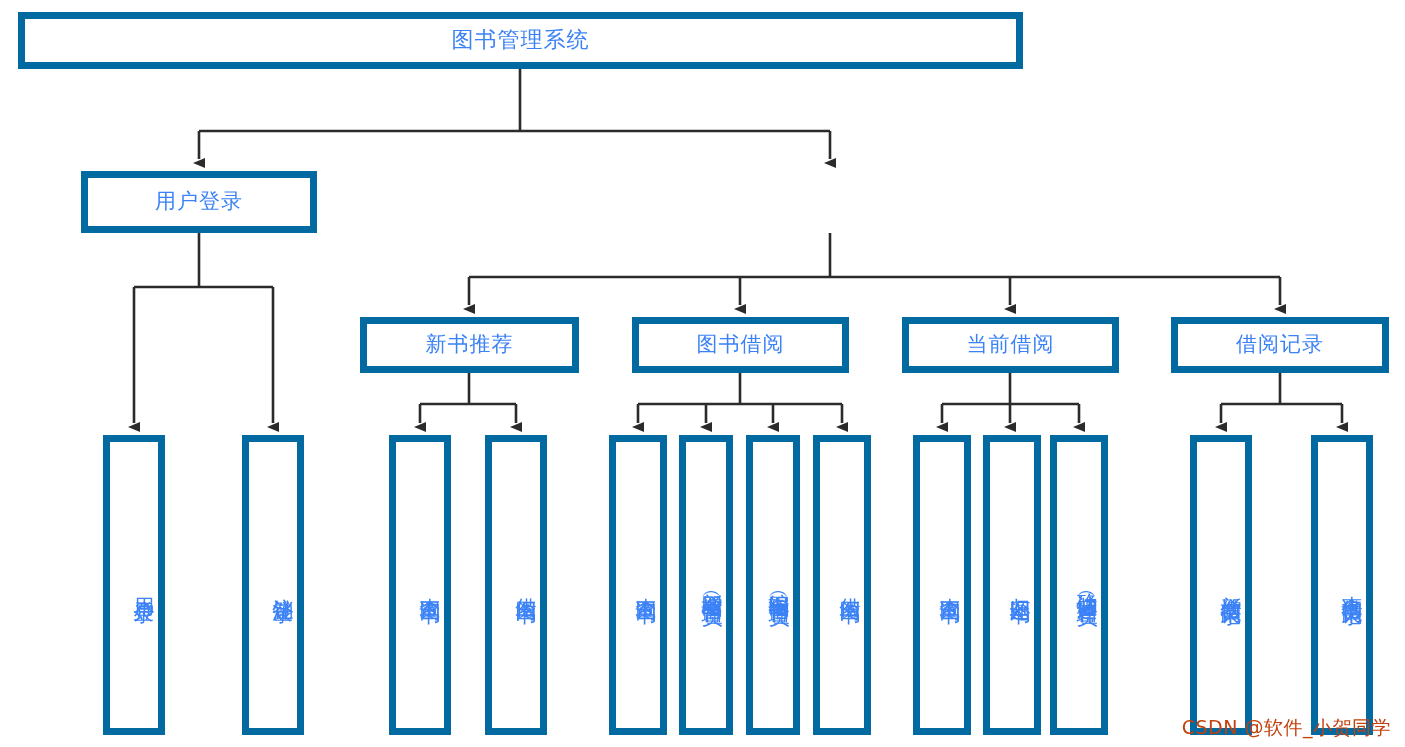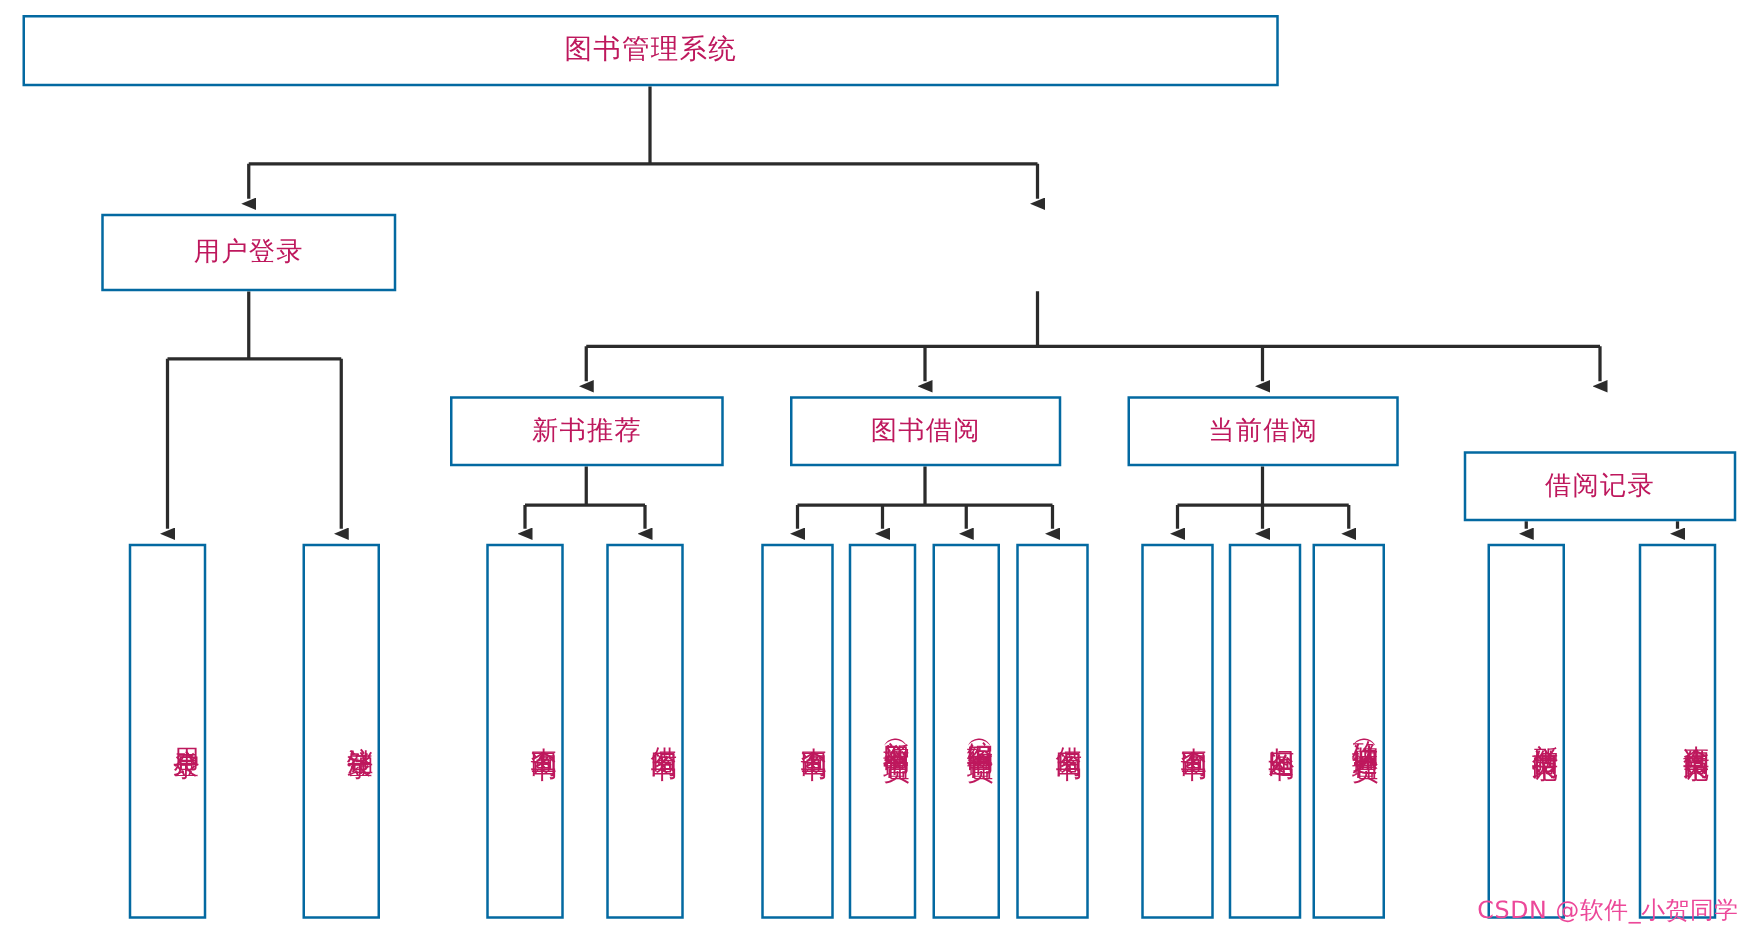--- a/index.html
+++ b/index.html
@@ -13,26 +13,26 @@
   #canvas {
     position: relative;
     width: 1405px;
     height: 747px;
     background: #ffffff;
     overflow: hidden;
   }
   .node {
     position: absolute;
     box-sizing: border-box;
-    border: 2px solid #0369a1;
+    border: 7px solid #0369a1;
     background: #ffffff;
     display: flex;
     align-items: center;
     justify-content: center;
-    color: #be185d;
+    color: #3b82f6;
   }
   .node.horiz {
     font-size: 21px;
     letter-spacing: 1px;
     line-height: 1.1;
   }
   .node.vert {
     writing-mode: vertical-rl;
     text-orientation: upright;
     font-size: 21px;
@@ -58,21 +58,21 @@
     top: 0;
     width: 1405px;
     height: 747px;
     pointer-events: none;
   }
   .watermark {
     position: absolute;
     right: 14px;
     bottom: 6px;
     font-size: 19px;
-    color: #ec4899;
+    color: #c2410c;
     letter-spacing: 0.5px;
     white-space: nowrap;
   }
 </style>
 </head>
 <body>
 
 <div id="canvas">
 
   <svg class="edges" viewBox="0 0 1405 747" xmlns="http://www.w3.org/2000/svg">
@@ -125,21 +125,21 @@
     </g>
   </svg>
 
   <div class="node horiz" id="root-node" style="left:18px; top:12px; width:1005px; height:57px;">图书管理系统</div>
 
   <div class="node horiz" style="left:81px; top:171px; width:236px; height:62px;">用户登录</div>
 
   <div class="node horiz" style="left:632px; top:317px; width:217px; height:56px;">图书借阅</div>
   <div class="node horiz" style="left:360px; top:317px; width:219px; height:56px;">新书推荐</div>
   <div class="node horiz" style="left:902px; top:317px; width:217px; height:56px;text-align:right;">当前借阅</div>
-  <div class="node horiz" style="left:1171px; top:317px; width:218px; height:56px;margin-top:44px;">借阅记录</div>
+  <div class="node horiz" style="left:1171px; top:317px; width:218px; height:56px;">借阅记录</div>
 
   <div class="node vert" style="left:103px; top:435px; width:62px; height:300px;">
     <span class="vtext">用户登录</span>
   </div>
   <div class="node vert" style="left:242px; top:435px; width:62px; height:300px;">
     <span class="vtext">注销登录</span>
   </div>
 
   <div class="node vert" style="left:389px; top:435px; width:62px; height:300px;">
     <span class="vtext">查询图书</span>

